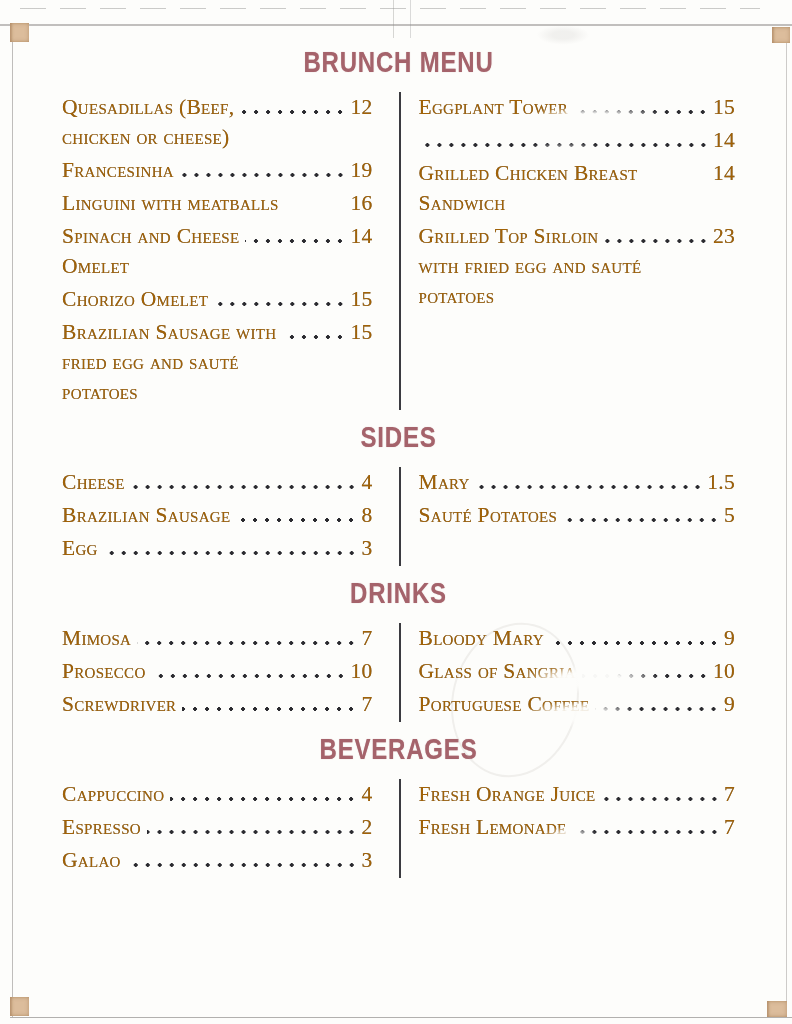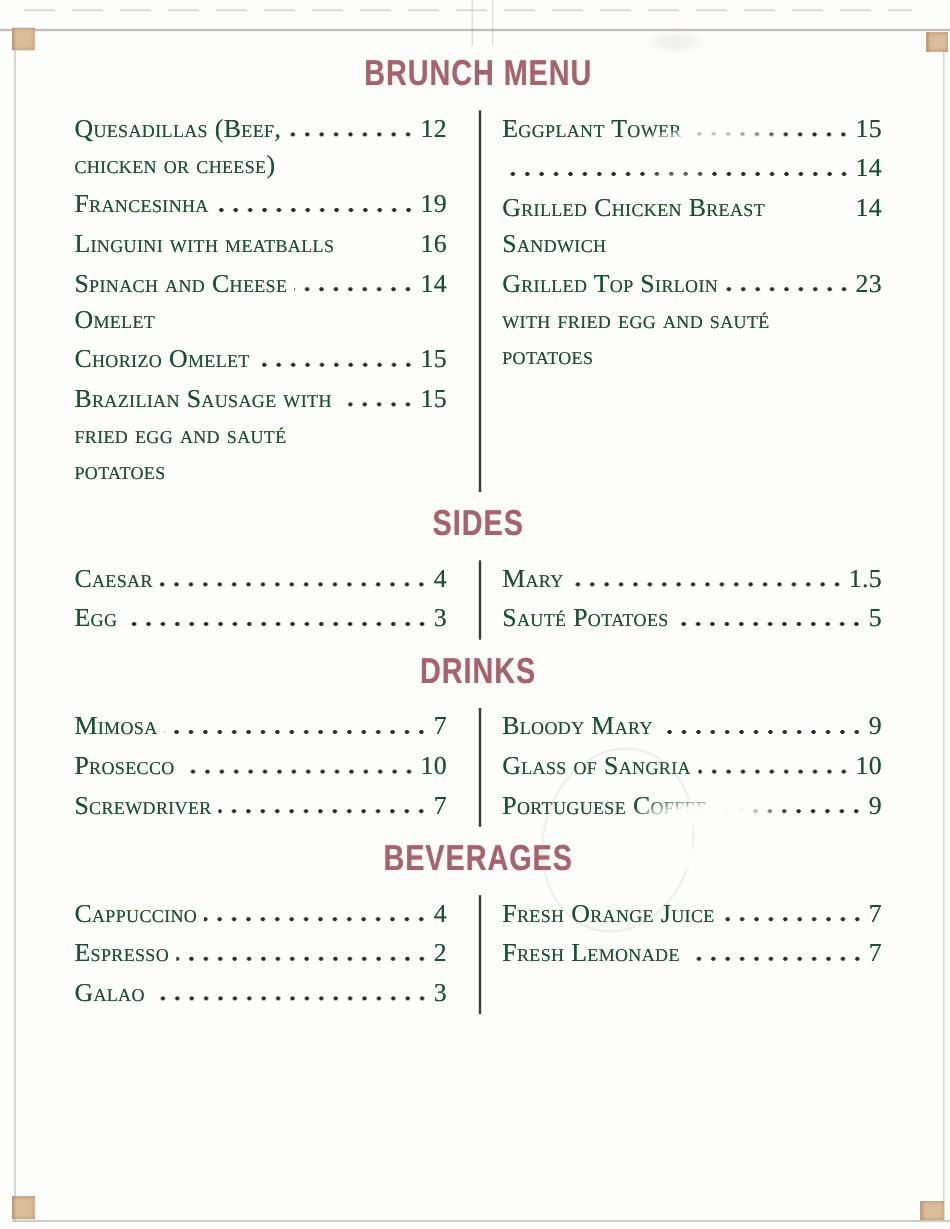--- a/index.html
+++ b/index.html
@@ -54,21 +54,21 @@
   .col.left  { padding-right: 26px; }
   .col.right { border-left: 2px solid #3b3b40; padding-left: 18px; }
 
   .item { margin-bottom: 3px; }
   .row  { display: flex; align-items: baseline; }
   .row, .cont {
     font-size: 21.5px;
     line-height: 30px;
     font-variant: small-caps;
     letter-spacing: .3px;
-    color: #14532d;
+    color: #a16207;
     text-shadow: 0 0 .5px rgba(42,42,47,.6);
   }
   .nm { white-space: nowrap; }
   .pr { white-space: nowrap; }
   .leader { flex: 1 1 auto; min-width: 6px; align-self: stretch; margin: 0 4px 0 6px; }
   .leader.dotted {
     background-image: radial-gradient(circle, #2b2b30 1.6px, rgba(0,0,0,0) 1.85px);
     background-size: 12px 8px;
     background-position: right bottom 6px;
     background-repeat: repeat-x;
@@ -192,23 +192,30 @@
         </div>
     </div>
   </section>
 
   <section>
     <h1 class="sec-title">SIDES</h1>
     <div class="cols">
       <div class="col left">
           <div class="item">
             <div class="row">
-              <span class="nm">Caesar</span>
+              <span class="nm">Cheese</span>
               <span class="leader dotted"></span>
               <span class="pr">4</span>
+            </div>
+          </div>
+          <div class="item">
+            <div class="row">
+              <span class="nm">Brazilian Sausage</span>
+              <span class="leader dotted"></span>
+              <span class="pr">8</span>
             </div>
           </div>
           <div class="item">
             <div class="row">
               <span class="nm">Egg</span>
               <span class="leader dotted"></span>
               <span class="pr">3</span>
             </div>
           </div>
         </div>

